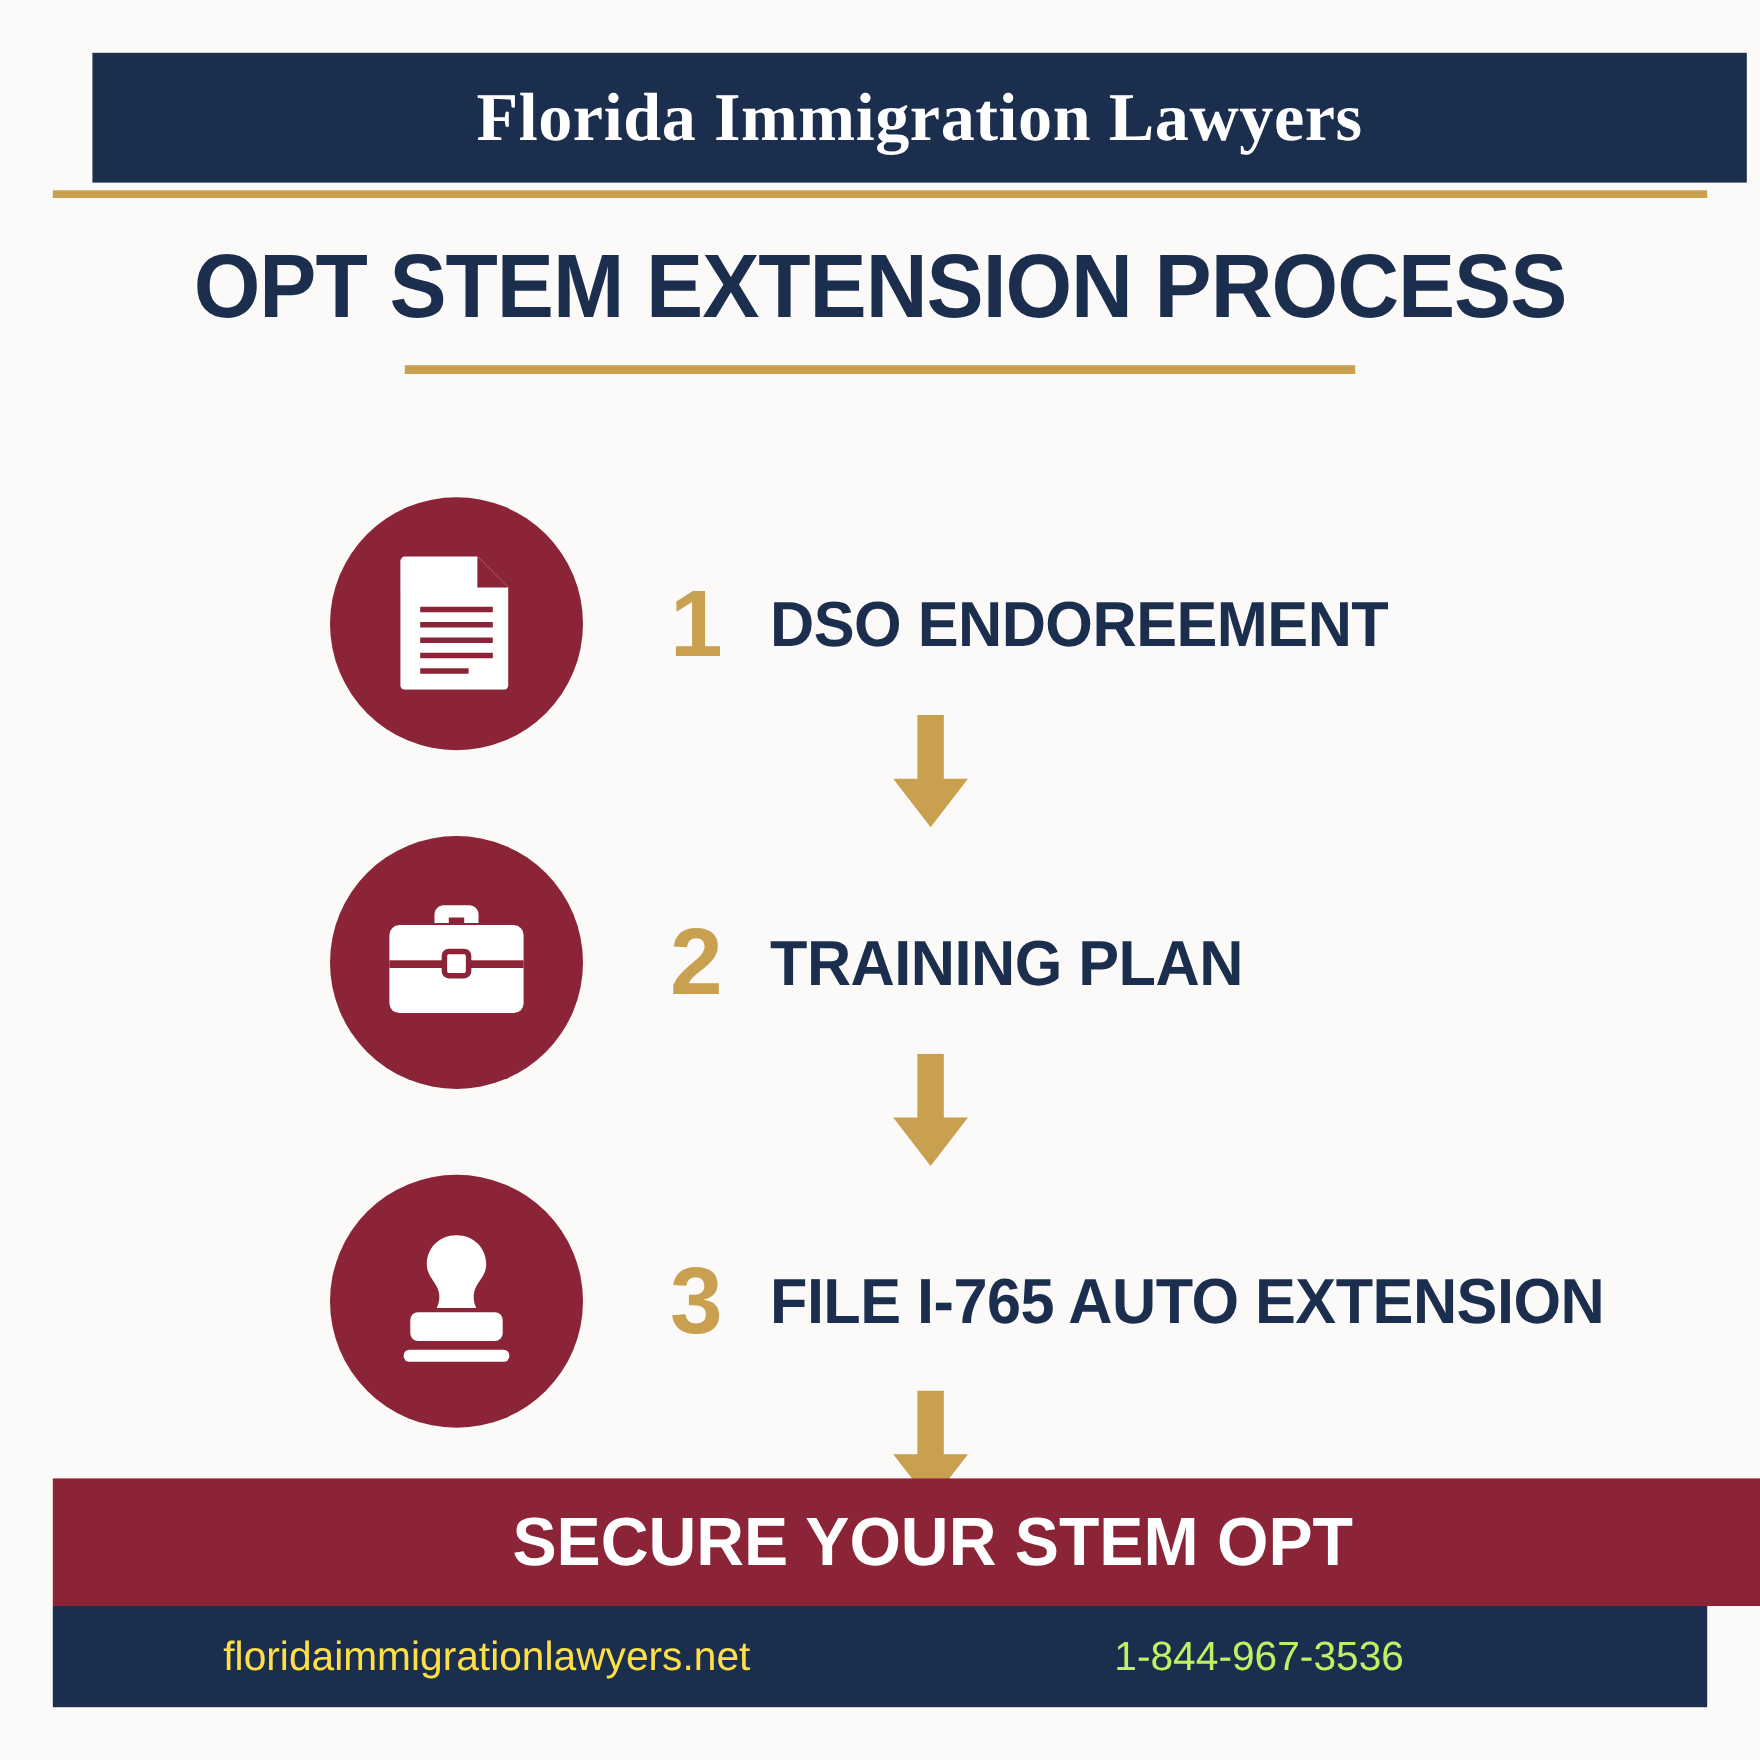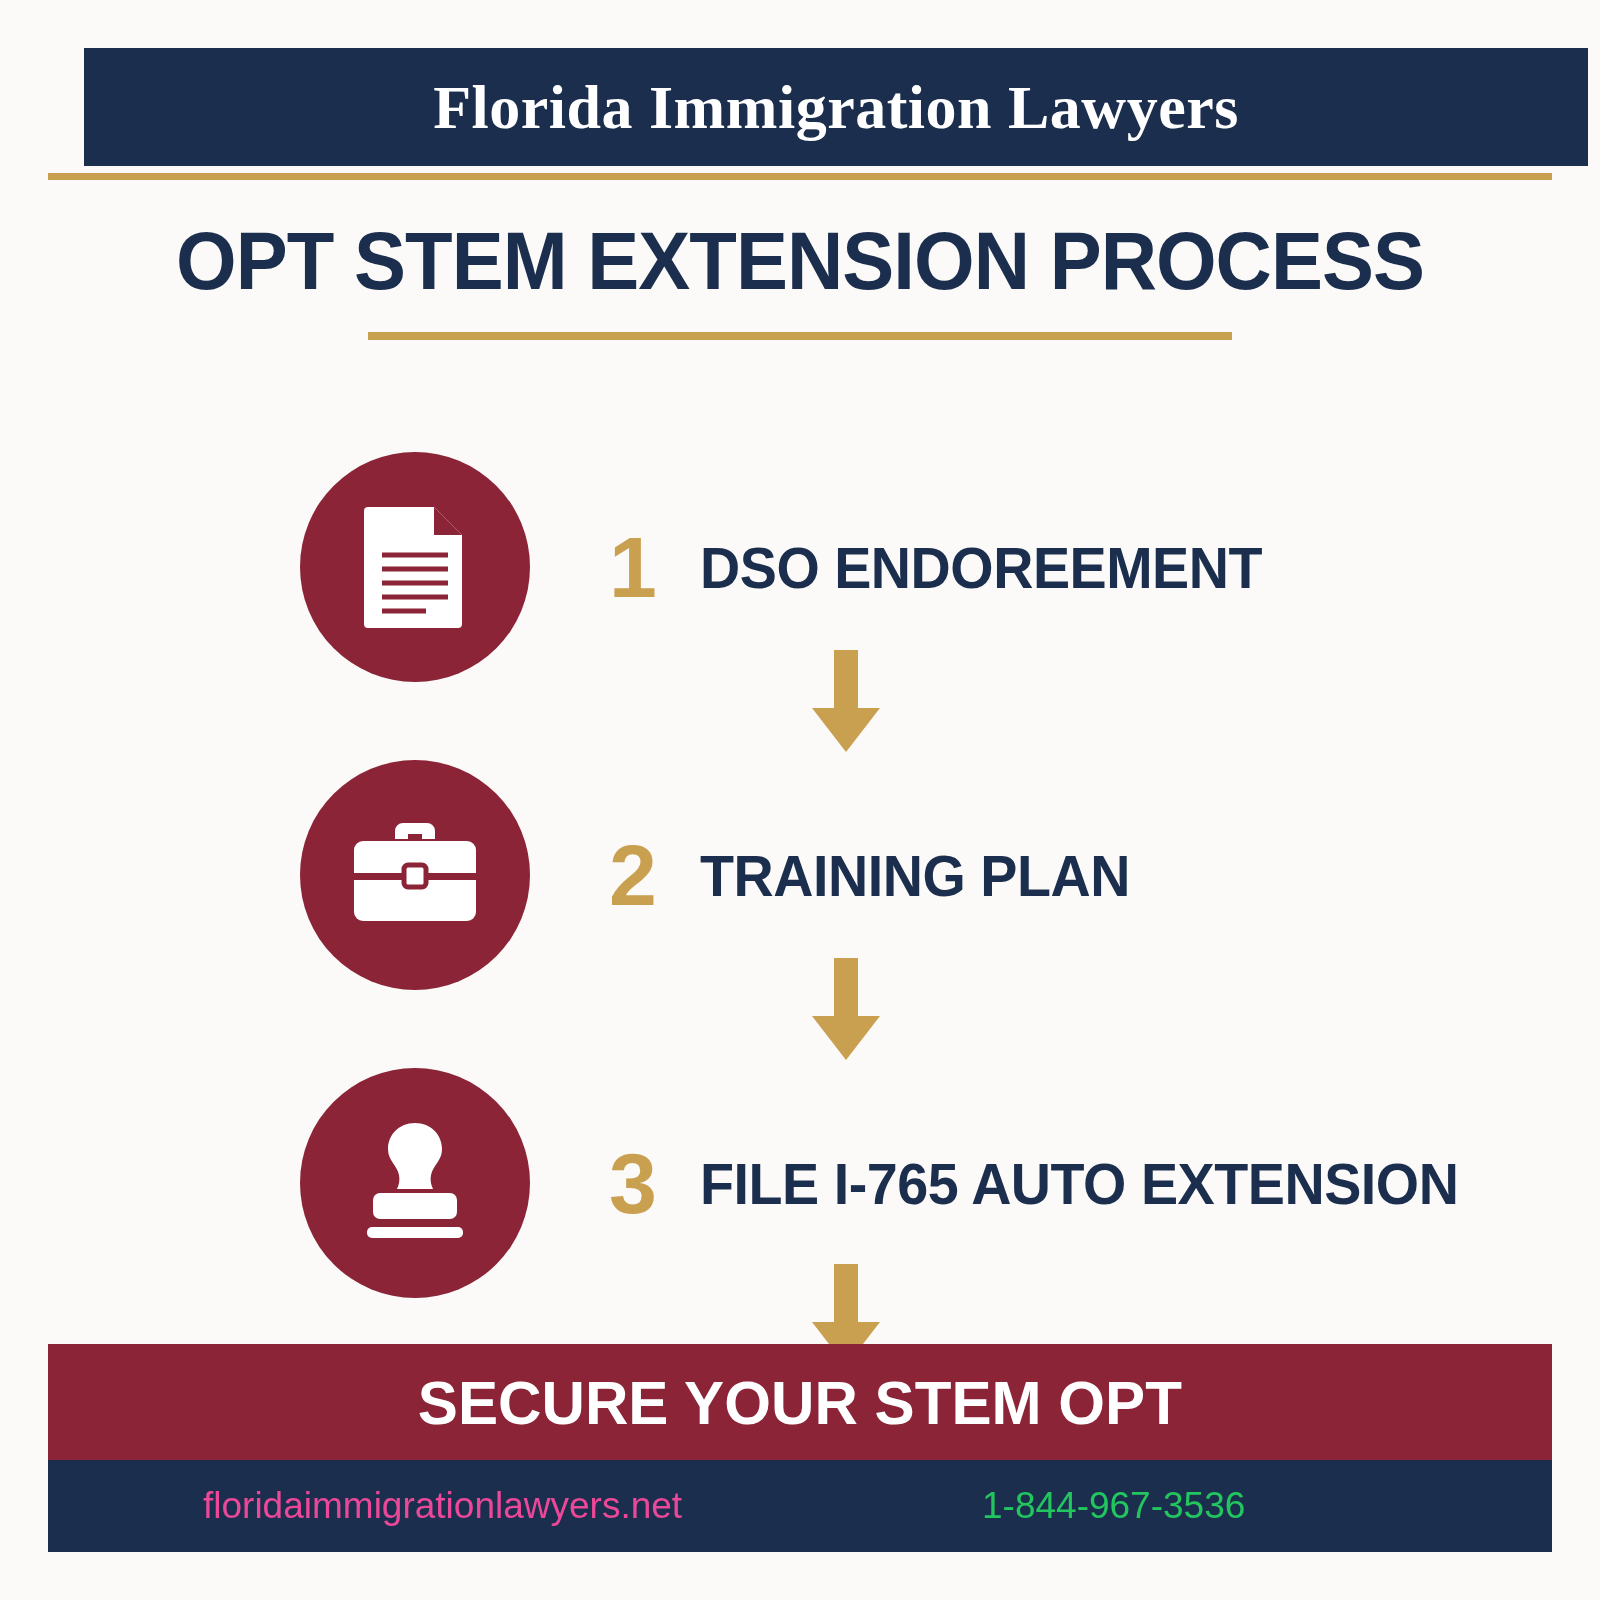--- a/index.html
+++ b/index.html
@@ -131,20 +131,21 @@
   .cta-bar {
     position: absolute;
     left: 48px;
     top: 1344px;
     width: 1504px;
     height: 116px;
     background: #8c2438;
     display: flex;
     align-items: center;
     justify-content: center;
+    padding-left: 48px;
   }
   .cta-text {
     font-size: 62px;
     font-weight: bold;
     color: #ffffff;
     letter-spacing: 0px;
     white-space: nowrap;
     transform: scaleX(0.97);
   }
 
@@ -156,28 +157,28 @@
     width: 1504px;
     height: 92px;
     background: #1b2e4d;
     display: flex;
     align-items: center;
   }
   .footer-site {
     position: absolute;
     left: 155px;
     font-size: 37px;
-    color: #ec4899;
+    color: #fde047;
     white-space: nowrap;
   }
   .footer-phone {
     position: absolute;
-    left: 934px;
+    left: 965px;
     font-size: 37px;
-    color: #22c55e;
+    color: #bef264;
     white-space: nowrap;
   }
 </style>
 </head>
 <body>
 
 <div id="infographic">
 
   <div class="header-bar">
     <div class="header-title">Florida Immigration Lawyers</div>

